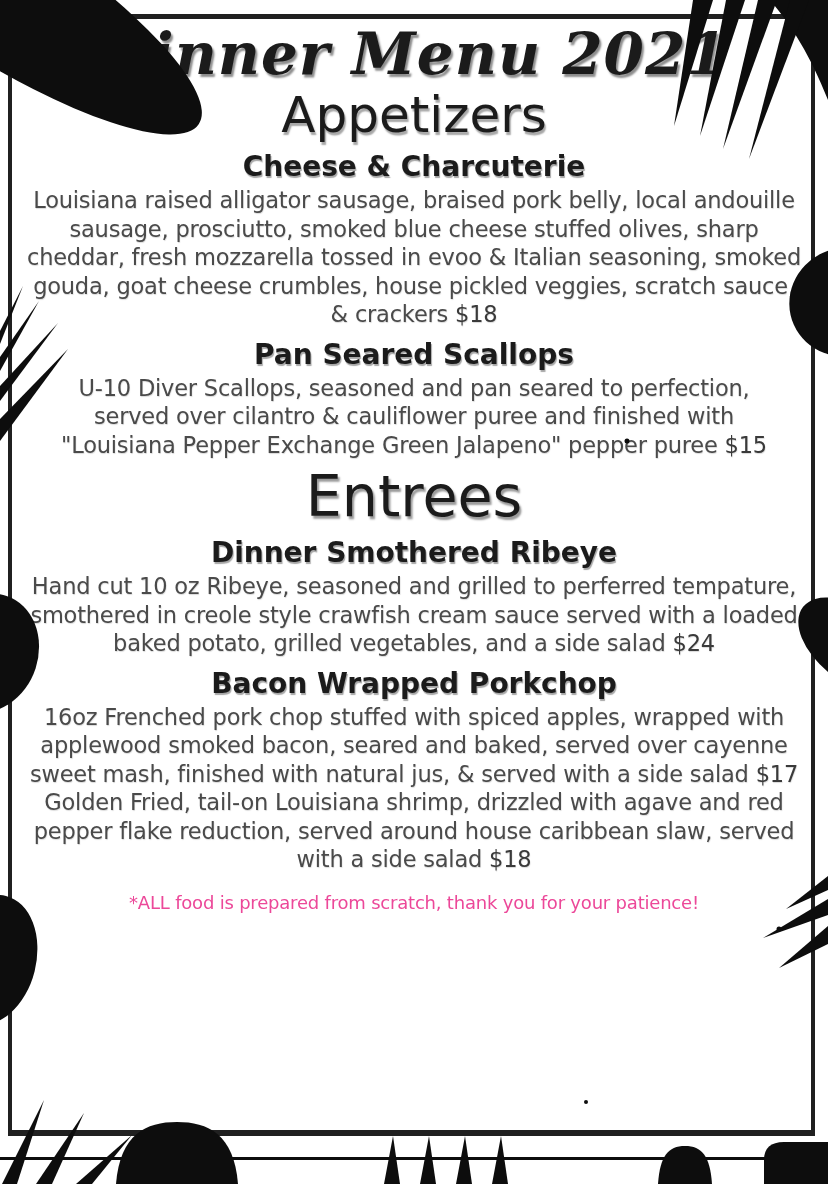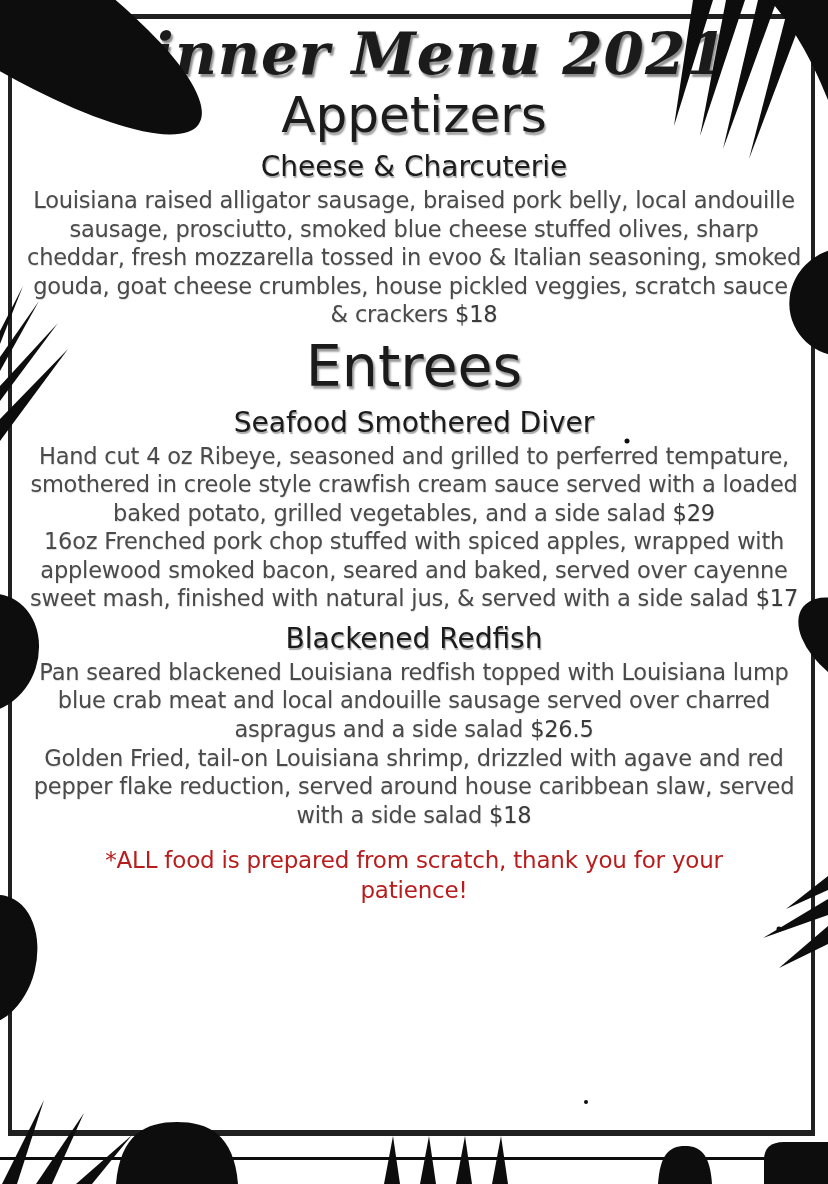--- a/index.html
+++ b/index.html
@@ -28,69 +28,70 @@
   }
   .h-appetizers{
     font-weight:400;font-size:50px;line-height:1.05;margin:4px 0 0 0;
     text-shadow:1.5px 2.5px 1.5px rgba(0,0,0,0.35);
   }
   .h-entrees{
     font-weight:400;font-size:57px;line-height:1.05;margin:8px 0 0 0;
     text-shadow:2px 3px 2px rgba(0,0,0,0.4);
   }
   .item-name{
-    font-weight:400;font-size:28px;line-height:1.1;margin:11px 0 3px 0;
+    font-weight:700;font-size:28px;line-height:1.1;margin:11px 0 3px 0;
     text-shadow:1px 2px 1px rgba(0,0,0,0.35);
   }
   .item-desc{
     font-size:22.5px;line-height:1.27;color:#4a4a4a;margin:0 auto;
     max-width:776px;letter-spacing:-0.2px;
     text-shadow:0.5px 1px 1px rgba(0,0,0,0.15);
   }
   .item-desc .price{color:#3a3a3a;}
   .narrow{max-width:752px;}
   .footnotes{margin-top:17px;}
   .footnote{
-    font-size:23px;line-height:1.3;color:#b91c1c;margin:12px auto;
+    font-size:18px;line-height:1.3;color:#ec4899;margin:12px auto;
     max-width:730px;letter-spacing:-0.2px;
   }
 </style>
 </head>
 <body>
 
 <div class="page">
 
   <div class="frame"></div>
 
   <div class="content">
     <h1 class="title">Dinner Menu 2021</h1>
 
     <h2 class="h-appetizers">Appetizers</h2>
 
     <div>
       <h3 class="item-name">Cheese &amp; Charcuterie</h3>
       <p class="item-desc"><span>Louisiana raised alligator sausage, braised pork belly, local andouille sausage, prosciutto, smoked blue cheese stuffed olives, sharp cheddar, fresh mozzarella tossed in evoo &amp; Italian seasoning, smoked gouda, goat cheese crumbles, house pickled veggies, scratch sauce, &amp; crackers</span> <span class="price">$18</span></p>
     </div>
 
+    <div>
+      <h3 class="item-name">Pan Seared Scallops</h3>
+      <p class="item-desc narrow"><span>U-10 Diver Scallops, seasoned and pan seared to perfection, served over cilantro &amp; cauliflower puree and finished with "Louisiana Pepper Exchange Green Jalapeno" pepper puree</span> <span class="price">$15</span></p>
+    </div>
 
     <h2 class="h-entrees">Entrees</h2>
 
     <div>
-      <h3 class="item-name">Seafood Smothered Diver</h3>
-      <p class="item-desc"><span>Hand cut 4 oz Ribeye, seasoned and grilled to perferred tempature, smothered in creole style crawfish cream sauce served with a loaded baked potato, grilled vegetables, and a side salad</span> <span class="price">$29</span></p>
+      <h3 class="item-name">Dinner Smothered Ribeye</h3>
+      <p class="item-desc"><span>Hand cut 10 oz Ribeye, seasoned and grilled to perferred tempature, smothered in creole style crawfish cream sauce served with a loaded baked potato, grilled vegetables, and a side salad</span> <span class="price">$24</span></p>
     </div>
 
     <div>
+      <h3 class="item-name">Bacon Wrapped Porkchop</h3>
       <p class="item-desc"><span>16oz Frenched pork chop stuffed with spiced apples, wrapped with applewood smoked bacon, seared and baked, served over cayenne sweet mash, finished with natural jus, &amp; served with a side salad</span> <span class="price">$17</span></p>
     </div>
 
-    <div>
-      <h3 class="item-name">Blackened Redfish</h3>
-      <p class="item-desc"><span>Pan seared blackened Louisiana redfish topped with Louisiana lump blue crab meat and local andouille sausage served over charred aspragus and a side salad</span> <span class="price">$26.5</span></p>
-    </div>
 
     <div>
       <p class="item-desc"><span>Golden Fried, tail-on Louisiana shrimp, drizzled with agave and red pepper flake reduction, served around house caribbean slaw, served with a side salad</span> <span class="price">$18</span></p>
     </div>
 
     <div class="footnotes">
       <p class="footnote">*ALL food is prepared from scratch, thank you for your patience!</p>
     </div>
   </div>
 

